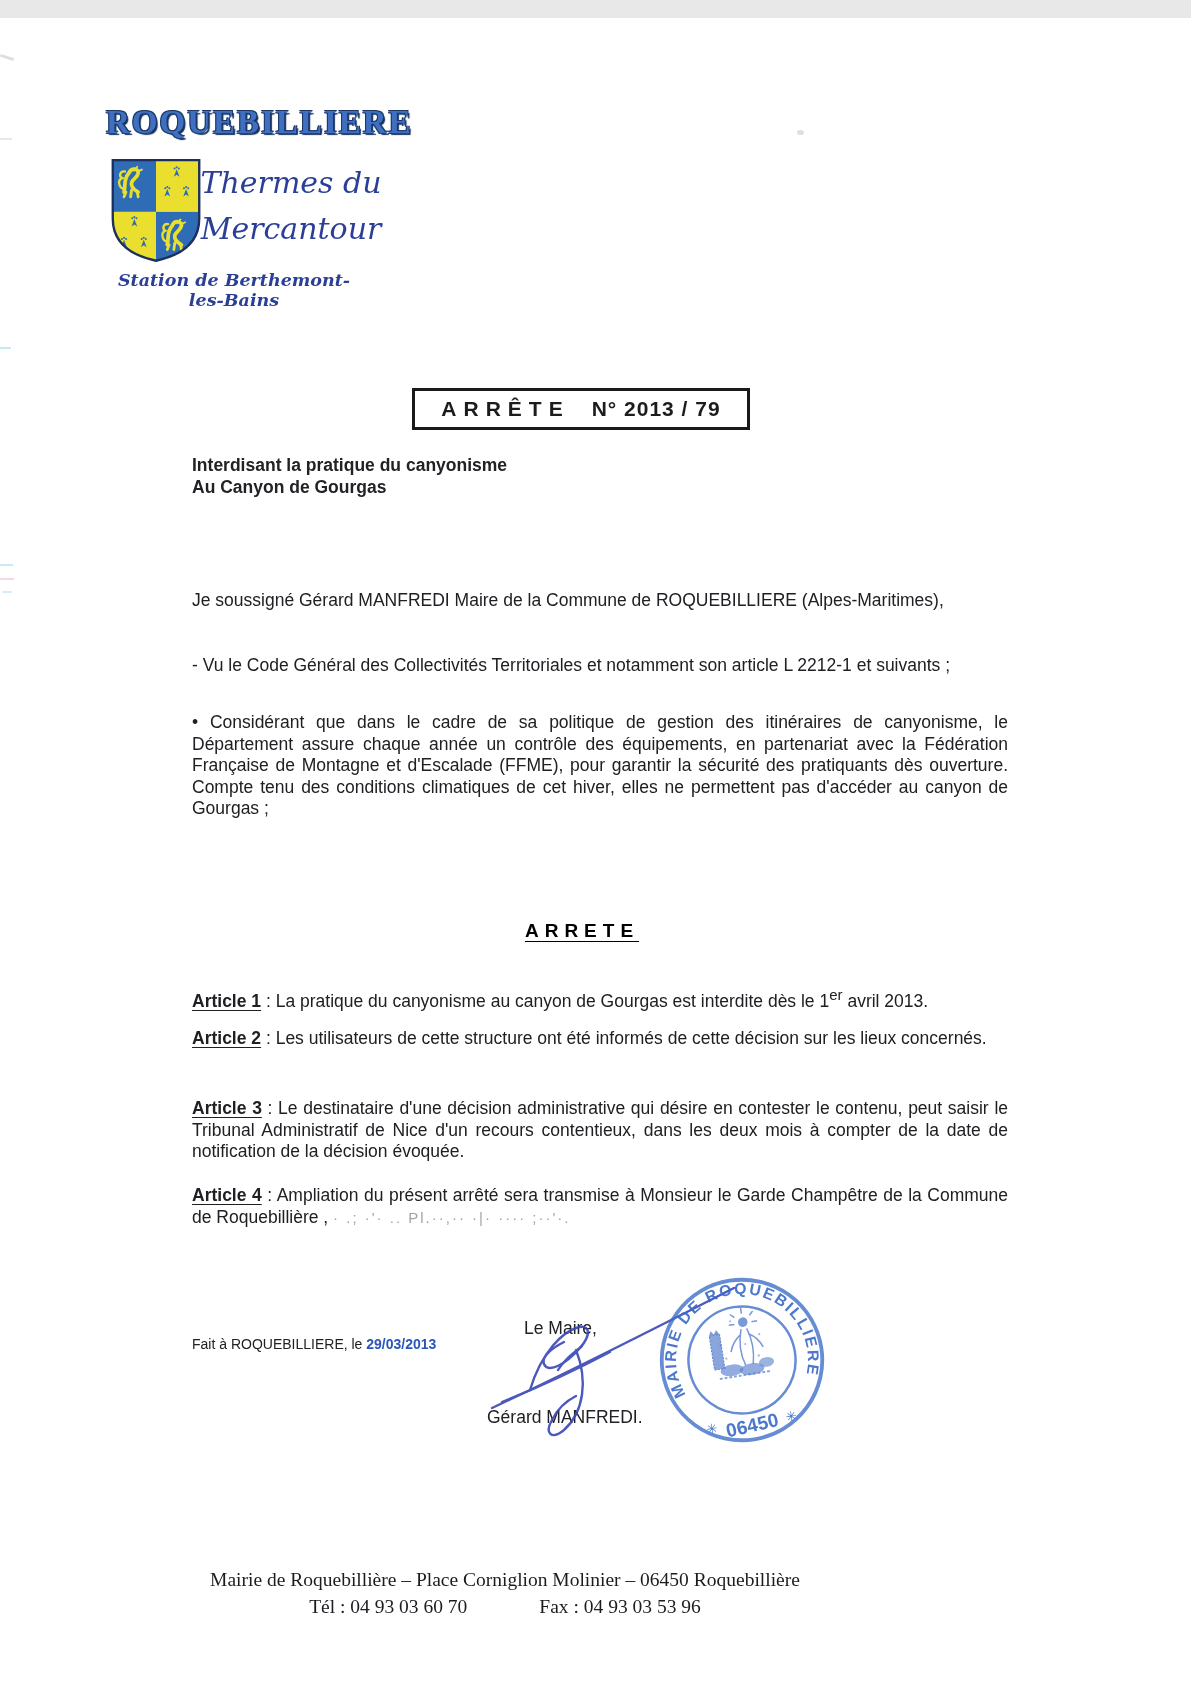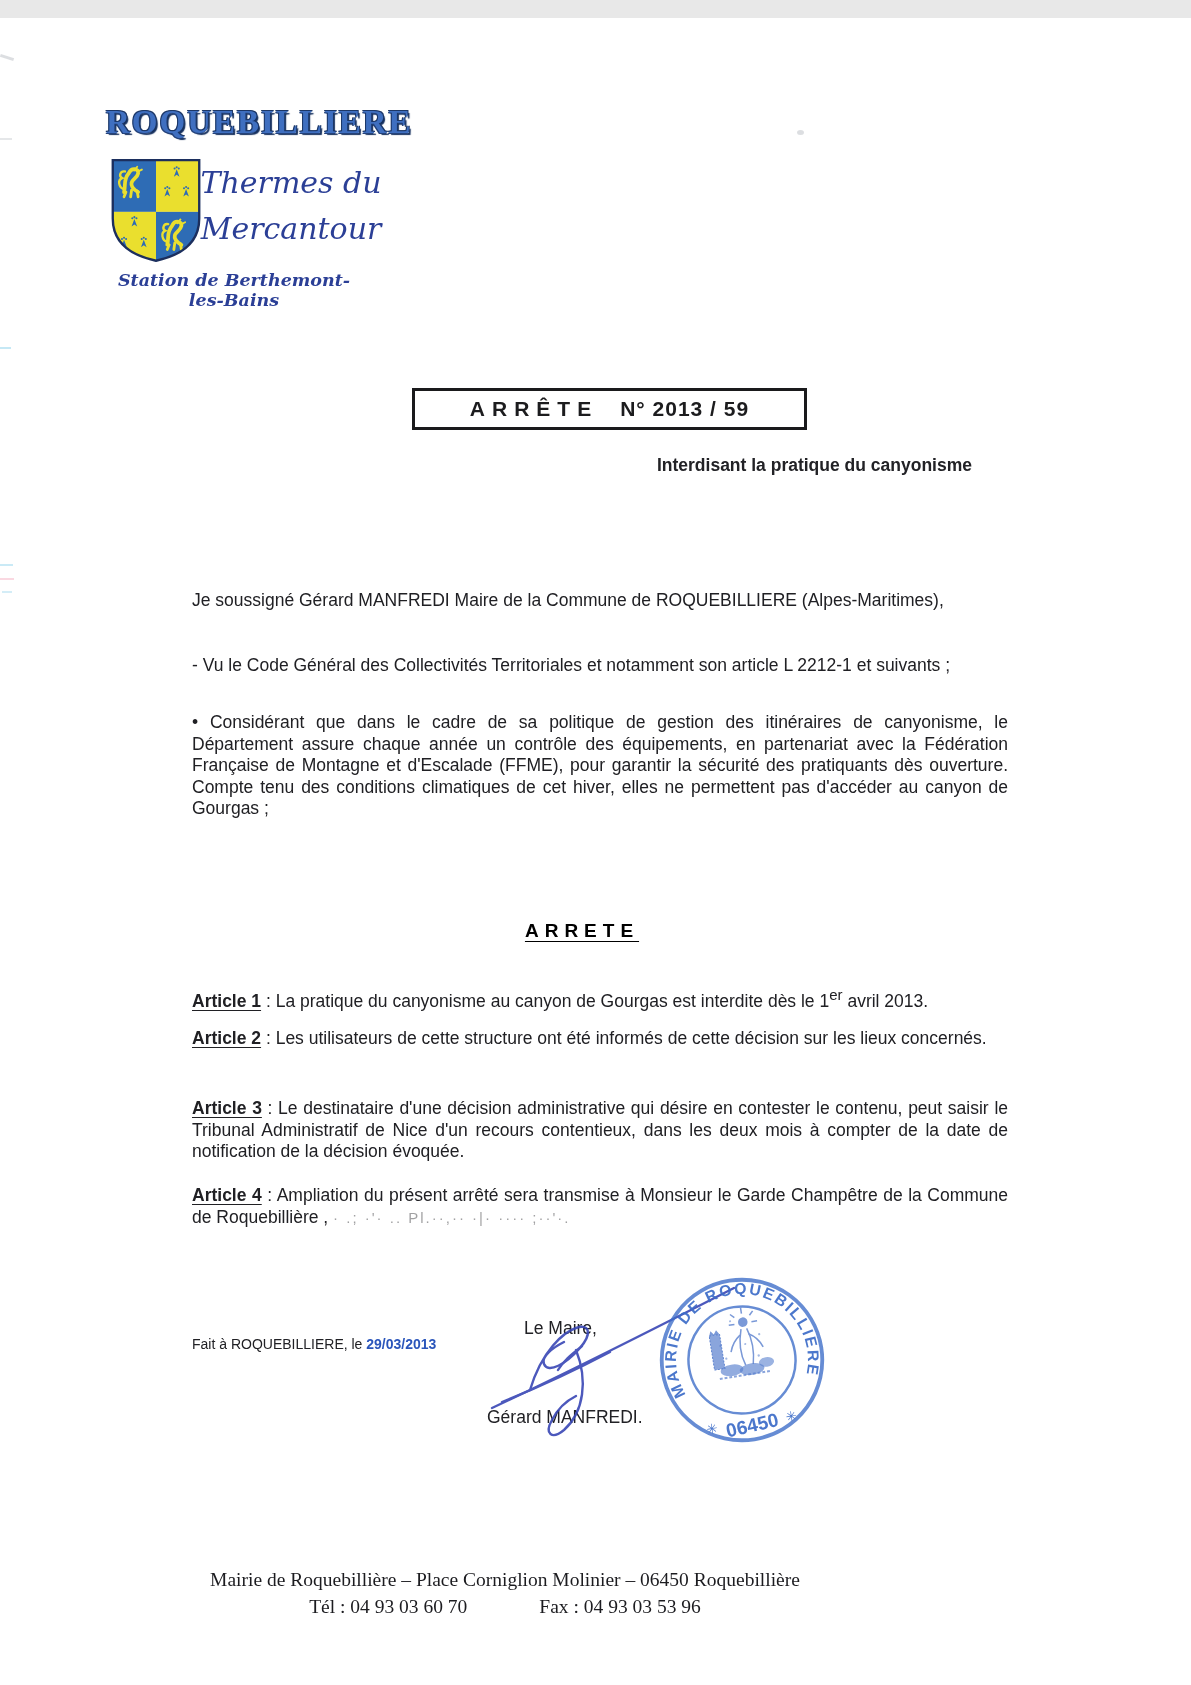--- a/index.html
+++ b/index.html
@@ -22,28 +22,28 @@
     font-family:"DejaVu Serif","Liberation Serif",serif;font-style:italic;
     font-size:30px;line-height:46px;color:#2b3f96;
   }
   .station-line{
     position:absolute;left:104px;top:252px;width:260px;text-align:center;
     font-family:"DejaVu Serif","Liberation Serif",serif;font-style:italic;font-weight:700;
     font-size:17.5px;color:#2b3f96;
   }
   
   .title-box{
-    position:absolute;left:412px;top:370px;width:395px;height:42px;box-sizing:border-box;
+    position:absolute;left:412px;top:370px;width:338px;height:42px;box-sizing:border-box;
     border:3px solid #1a1a1c;display:flex;align-items:center;justify-content:center;gap:22px;
     font-size:21px;font-weight:700;color:#1c1c1e;
   }
   .title-word{letter-spacing:7px;}
   .title-number{letter-spacing:1px;}
   .subtitle{
-    position:absolute;left:192px;top:436px;width:780px;text-align:right;
+    position:absolute;left:192px;top:436px;width:780px;text-align:left;
     font-size:17.5px;font-weight:700;line-height:22px;color:#222226;
   }
   
   .para{
     position:absolute;left:192px;width:816px;margin:0;
     font-size:17.5px;line-height:21.5px;text-align:justify;color:#202024;
   }
   .p-intro{top:572px;}
   .p-vu{top:637px;}
   .p-considerant{top:694px;}
@@ -124,25 +124,26 @@
 
   <div class="brand">
     <div>Thermes du</div>
     <div>Mercantour</div>
   </div>
 
   <div class="station-line">Station de Berthemont-les-Bains</div>
 
   <div class="title-box">
     <span class="title-word">ARRÊTE</span>
-    <span class="title-number">N° 2013 / 59</span>
+    <span class="title-number">N° 2013 / 79</span>
   </div>
 
   <div class="subtitle">
     <div>Interdisant la pratique du canyonisme</div>
+    <div>Au Canyon de Gourgas</div>
   </div>
 
   <p class="para p-intro">Je soussigné Gérard MANFREDI Maire de la Commune de ROQUEBILLIERE (Alpes-Maritimes),</p>
   <p class="para p-vu">- Vu le Code Général des Collectivités Territoriales et notamment son article L 2212-1 et suivants ;</p>
   <p class="para p-considerant">• Considérant que dans le cadre de sa politique de gestion des itinéraires de canyonisme, le Département assure chaque année un contrôle des équipements, en partenariat avec la Fédération Française de Montagne et d'Escalade (FFME), pour garantir la sécurité des pratiquants dès ouverture. Compte tenu des conditions climatiques de cet hiver, elles ne permettent pas d'accéder au canyon de Gourgas ;</p>
 
   <div class="arrete-heading">
     <span>ARRETE</span>
   </div>
 

